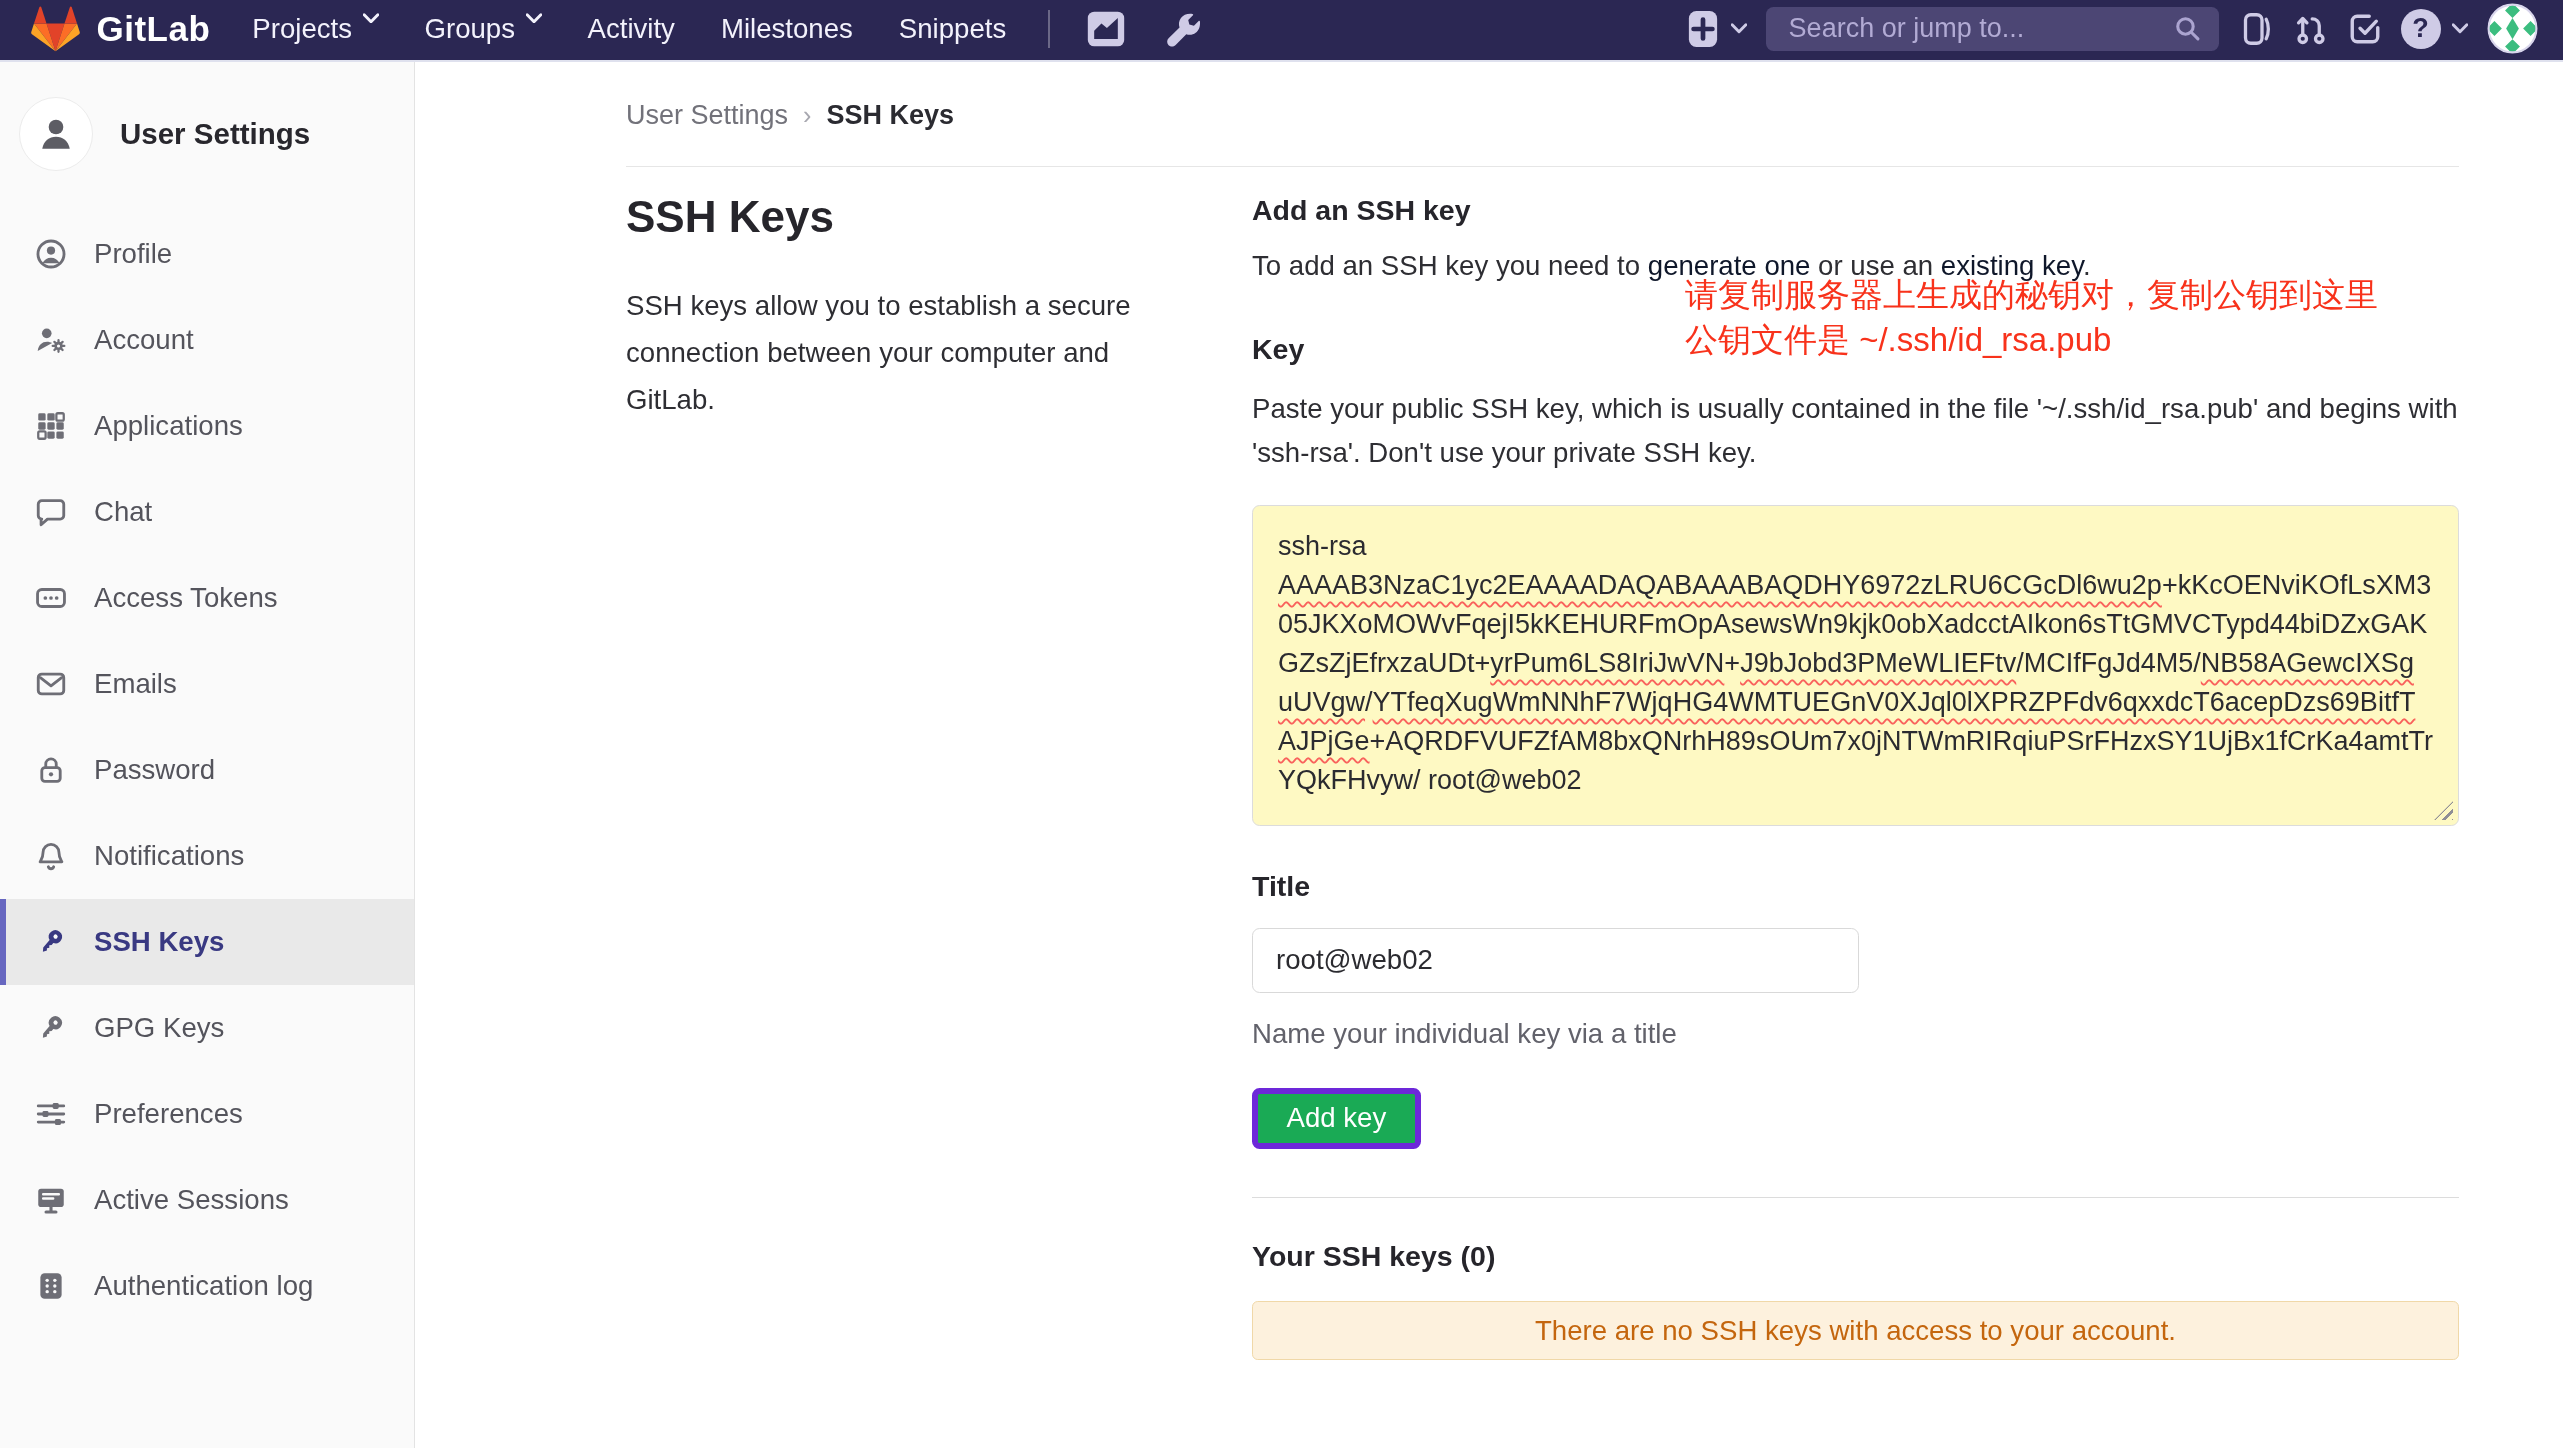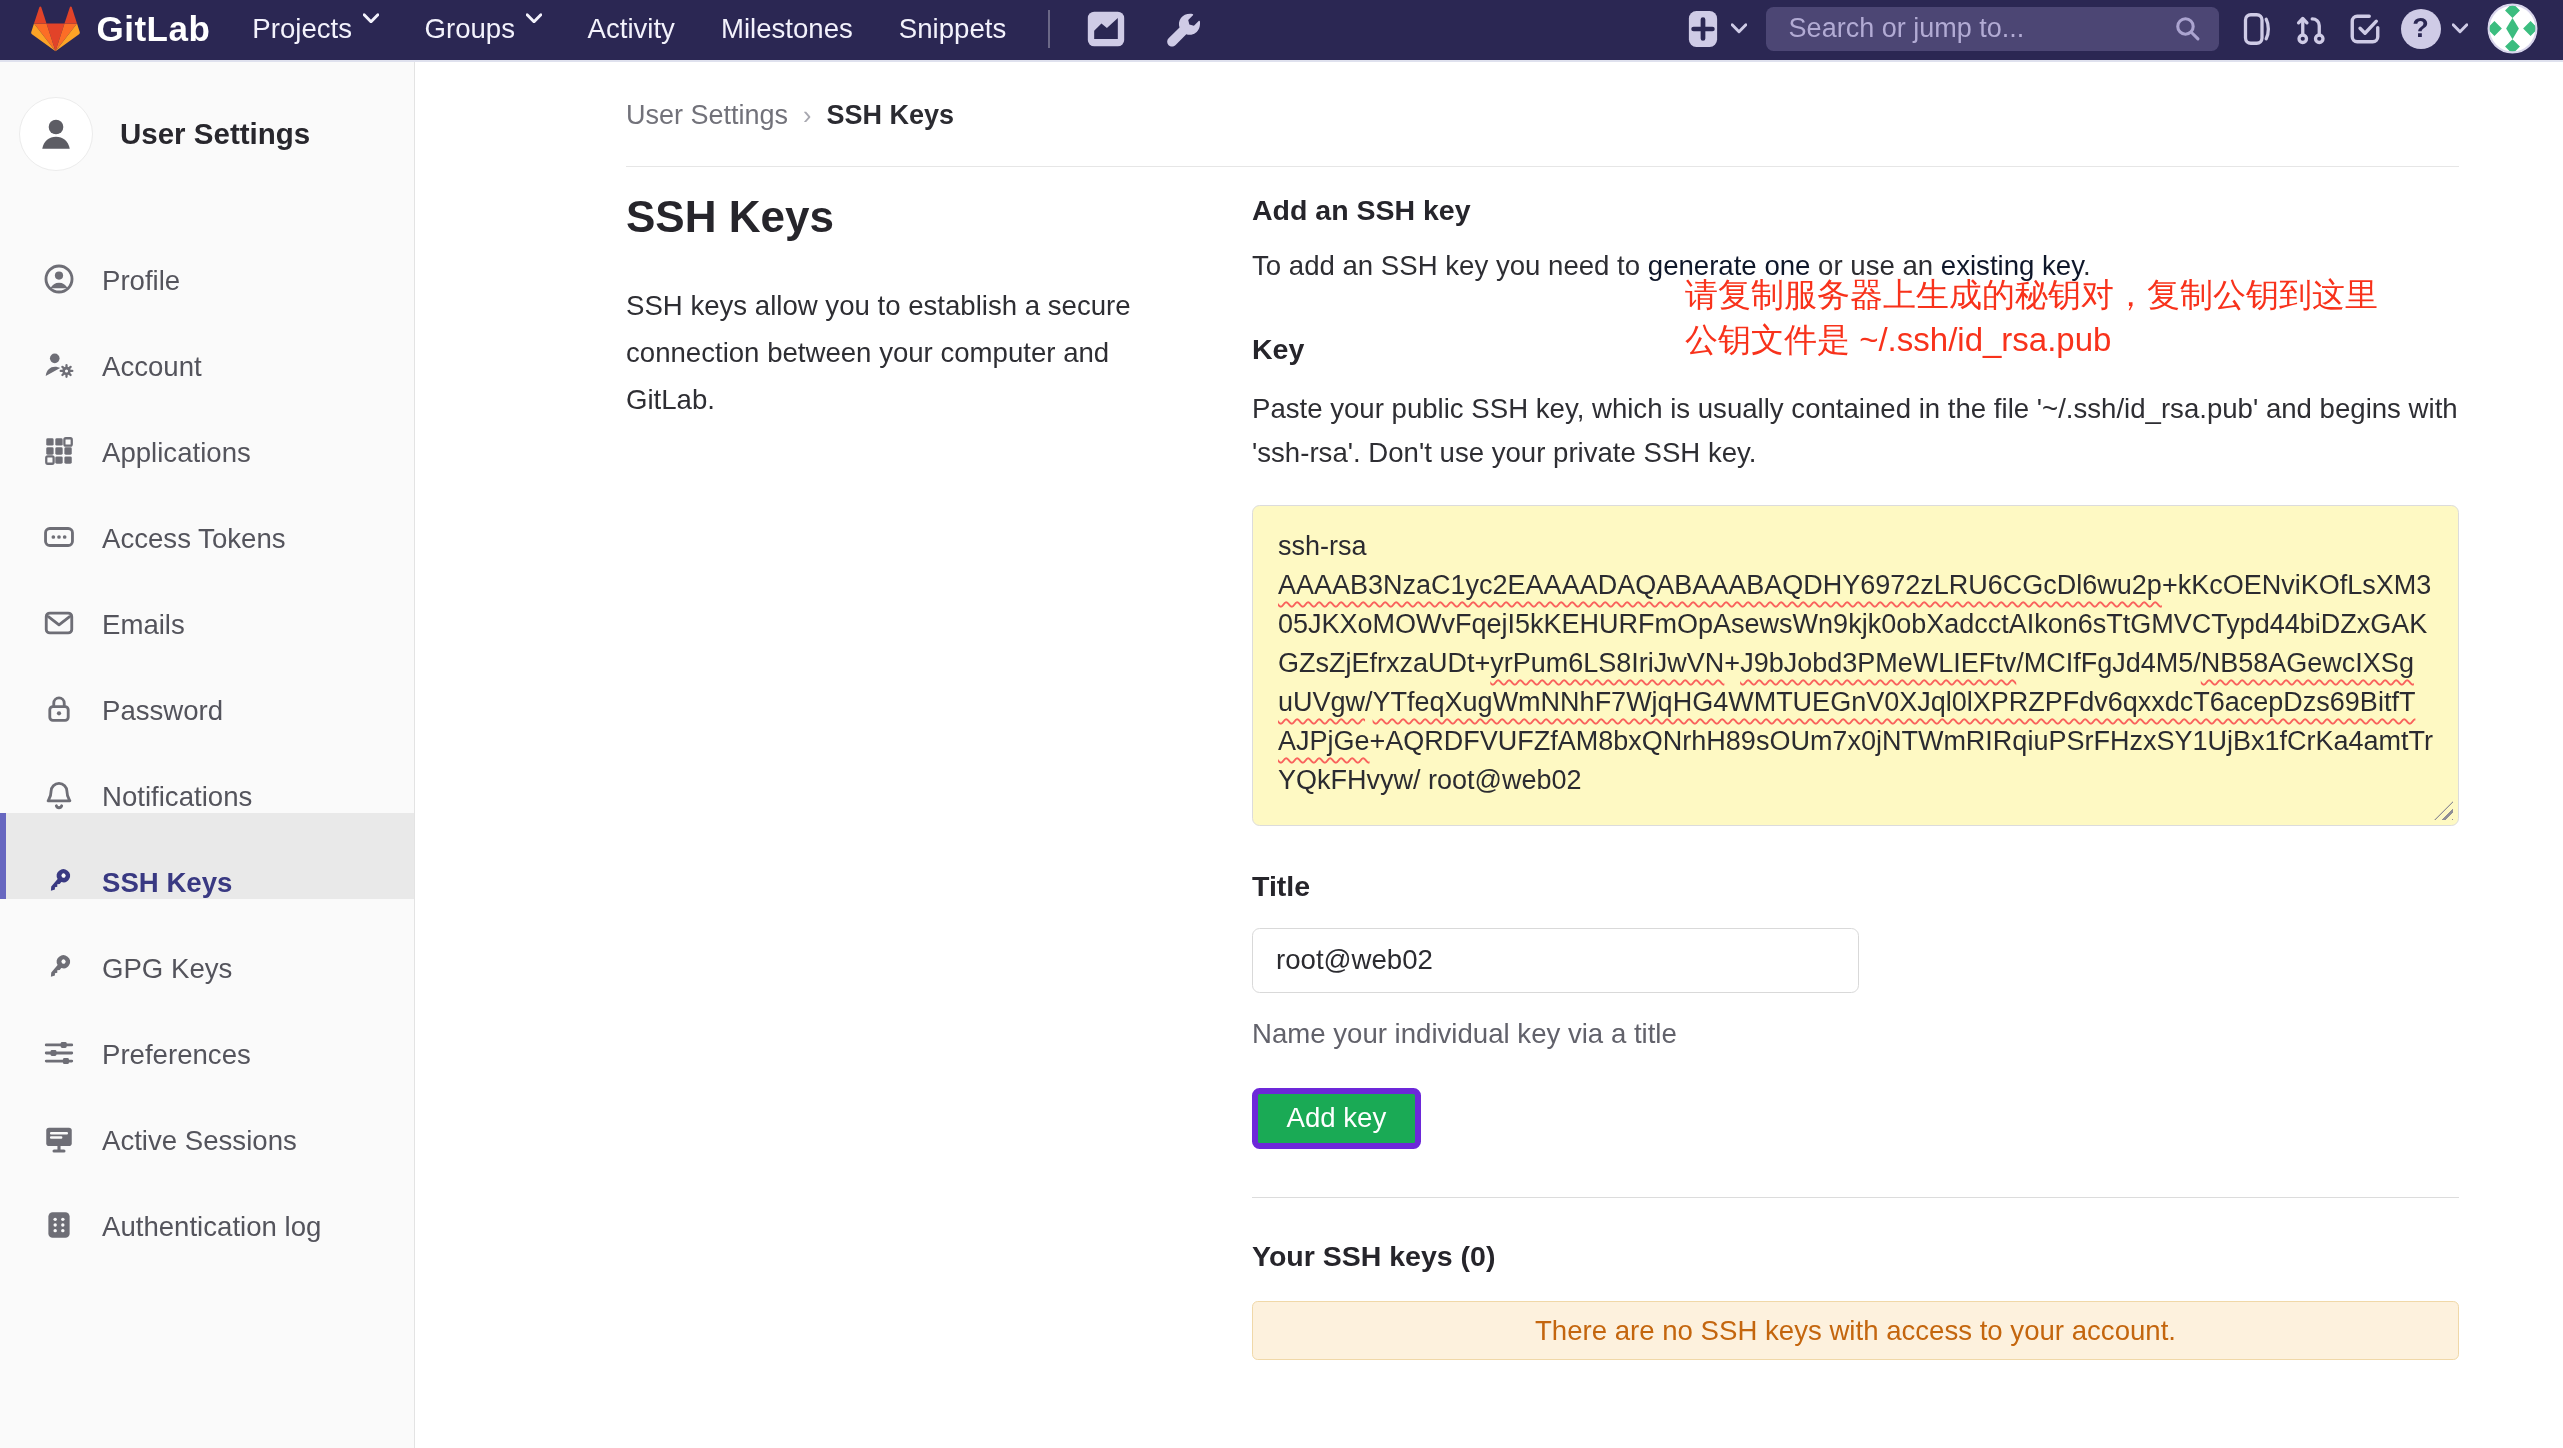--- a/index.html
+++ b/index.html
@@ -48,21 +48,21 @@
   
   .sidebar { width:415px; flex-shrink:0; background:#fafafa; border-right:1.9px solid #e3e3e3; padding-top:25px; }
   .side-header { display:flex; align-items:center; gap:27px; padding:9.5px 19px 40px 19px; }
   .side-avatar {
     width:74px; height:74px; border-radius:50%; background:#fff; border:1px solid #ececec;
     display:flex; align-items:center; justify-content:center; flex-shrink:0;
   }
   .side-avatar svg { width:44px; height:44px; }
   .side-title { font-size:29.5px; font-weight:700; color:#28272d; }
   .side-item {
-    display:flex; align-items:flex-end; gap:25px; height:86px; padding-left:35px;
+    display:flex; align-items:center; gap:25px; height:86px; padding-left:27px;
     border-left:6.7px solid transparent; color:#54545c; font-size:27.6px; cursor:pointer;
   }
   .side-item .side-icon { width:36px; height:36px; display:flex; align-items:center; justify-content:center; color:#6e6e76; flex-shrink:0; }
   .side-item .side-icon svg { width:34px; height:34px; }
   .side-item.active { background:#e9e9e9; border-left-color:#6767c0; color:#393982; font-weight:700; }
   .side-item.active .side-icon { color:#393982; }
 
   
   .main { flex:1; padding:34px 114px 0 211px; }
   .breadcrumb { display:flex; align-items:center; gap:15px; font-size:27px; color:#72727a; line-height:38px; margin-bottom:32px; }
@@ -292,20 +292,28 @@
               <rect x="3" y="15.8" width="5.2" height="5.2" rx="1" fill="none" stroke="currentColor" stroke-width="1.6"></rect>
               <rect x="9.4" y="15.8" width="5.2" height="5.2" rx="1"></rect>
               <rect x="15.8" y="15.8" width="5.2" height="5.2" rx="1"></rect>
             </svg>
           </span>
           <span class="side-label">Applications</span>
         </div>
         <div class="side-item">
           <span class="side-icon">
             <svg viewBox="0 0 24 24">
+              <path d="M5.5 4h13A2.5 2.5 0 0 1 21 6.5v8a2.5 2.5 0 0 1-2.5 2.5H9.5L5 21v-4H5.5A2.5 2.5 0 0 1 3 14.5v-8A2.5 2.5 0 0 1 5.5 4z" fill="none" stroke="currentColor" stroke-width="2" stroke-linecap="round" stroke-linejoin="round"></path>
+            </svg>
+          </span>
+          <span class="side-label">Chat</span>
+        </div>
+        <div class="side-item">
+          <span class="side-icon">
+            <svg viewBox="0 0 24 24">
               <rect x="2.5" y="6" width="19" height="12" rx="3" fill="none" stroke="currentColor" stroke-width="2" stroke-linecap="round" stroke-linejoin="round"></rect>
               <circle cx="8" cy="12" r="1.3" fill="currentColor"></circle>
               <circle cx="12" cy="12" r="1.3" fill="currentColor"></circle>
               <circle cx="16" cy="12" r="1.3" fill="currentColor"></circle>
             </svg>
           </span>
           <span class="side-label">Access Tokens</span>
         </div>
         <div class="side-item">
           <span class="side-icon">

